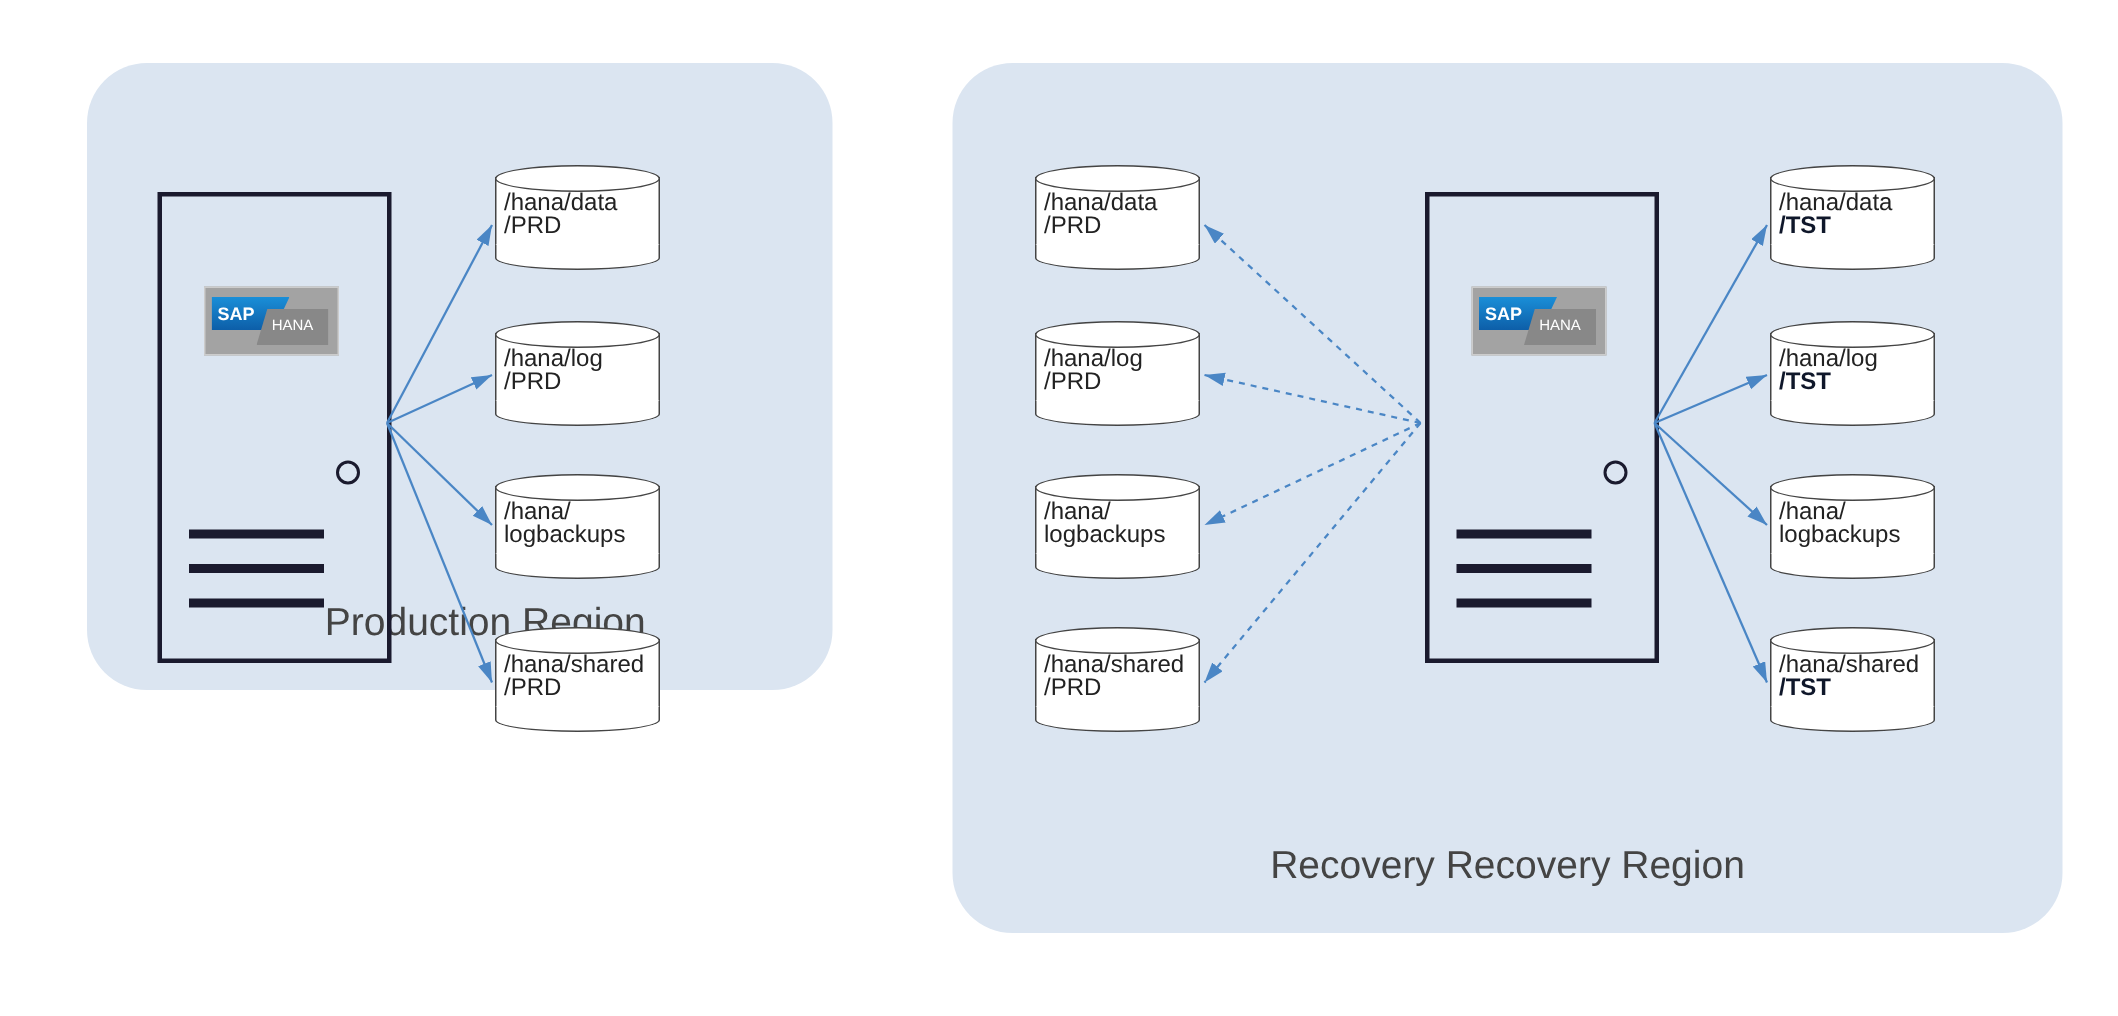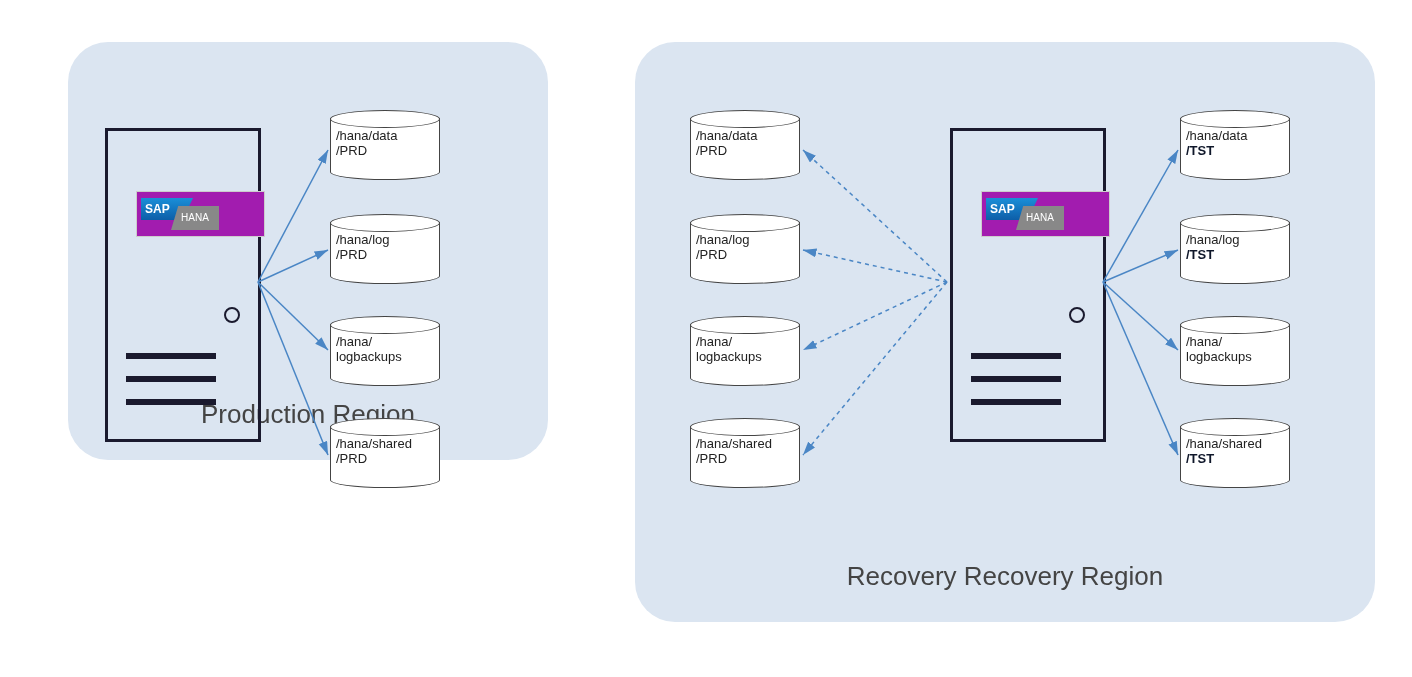--- a/index.html
+++ b/index.html
@@ -37,23 +37,22 @@
   }
   .server .line {
     position: absolute;
     height: 6px;
     background: #1a1a2e;
   }
   .sap-logo {
     position: absolute;
     width: 88px;
     height: 44px;
-    background: #a21caf;
+    background: #a3a3a3;
     border: 1px solid #ccc;
-    padding-left: 39px;
   }
   .sap-logo .blue-part {
     position: absolute;
     left: 4px;
     top: 6px;
     width: 48px;
     height: 22px;
     background: linear-gradient(180deg, #1a8fd8, #0d5ea8);
     clip-path: polygon(0 0, 100% 0, 80% 100%, 0 100%);
     color: #fff;
@@ -110,21 +109,21 @@
     border: 1.5px solid #444;
     border-top: none;
     border-radius: 0 0 55px 55px / 0 0 8px 8px;
     background: #fff;
   }
   .db-cyl .labels {
     position: absolute;
     left: 6px;
     right: 4px;
     top: 18px;
-    font-size: 13px;
+    font-size: 16px;
     line-height: 15px;
     color: #222;
     z-index: 3;
   }
   .db-cyl .labels .l1, .db-cyl .labels .l2 {
     display: block;
     white-space: nowrap;
   }
   .db-cyl .labels .l2.red {
     color: #0f172a;
@@ -134,21 +133,21 @@
     position: absolute;
     left: 0;
     top: 0;
     pointer-events: none;
     z-index: 1;
   }
 </style>
 </head>
 <body>
 
-<div class="region-box" style="left:68px; top:42px; width:480px; height:418px;">
+<div class="region-box" style="left:58px; top:42px; width:480px; height:418px;padding-left:17px;">
   <div class="region-label" style="bottom:30px;">Production Region</div>
 </div>
 
 <div class="region-box" style="left:635px; top:42px; width:740px; height:580px;">
   <div class="region-label" style="bottom:30px;">Recovery Recovery Region</div>
 </div>
 
 <div class="server" style="left:105px; top:128px; width:150px; height:308px;">
   <div class="sap-logo" style="left:28px; top:60px;">
     <div class="blue-part">SAP</div>

